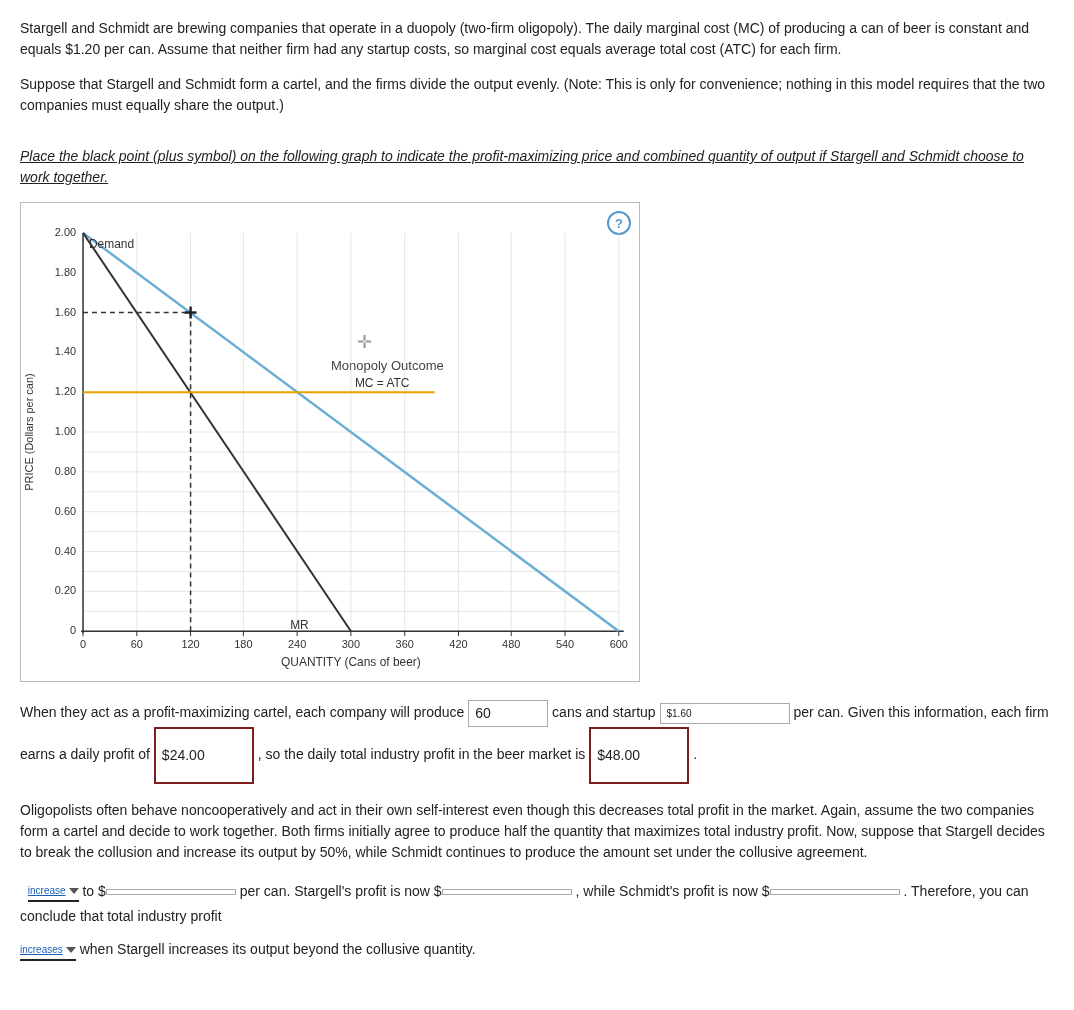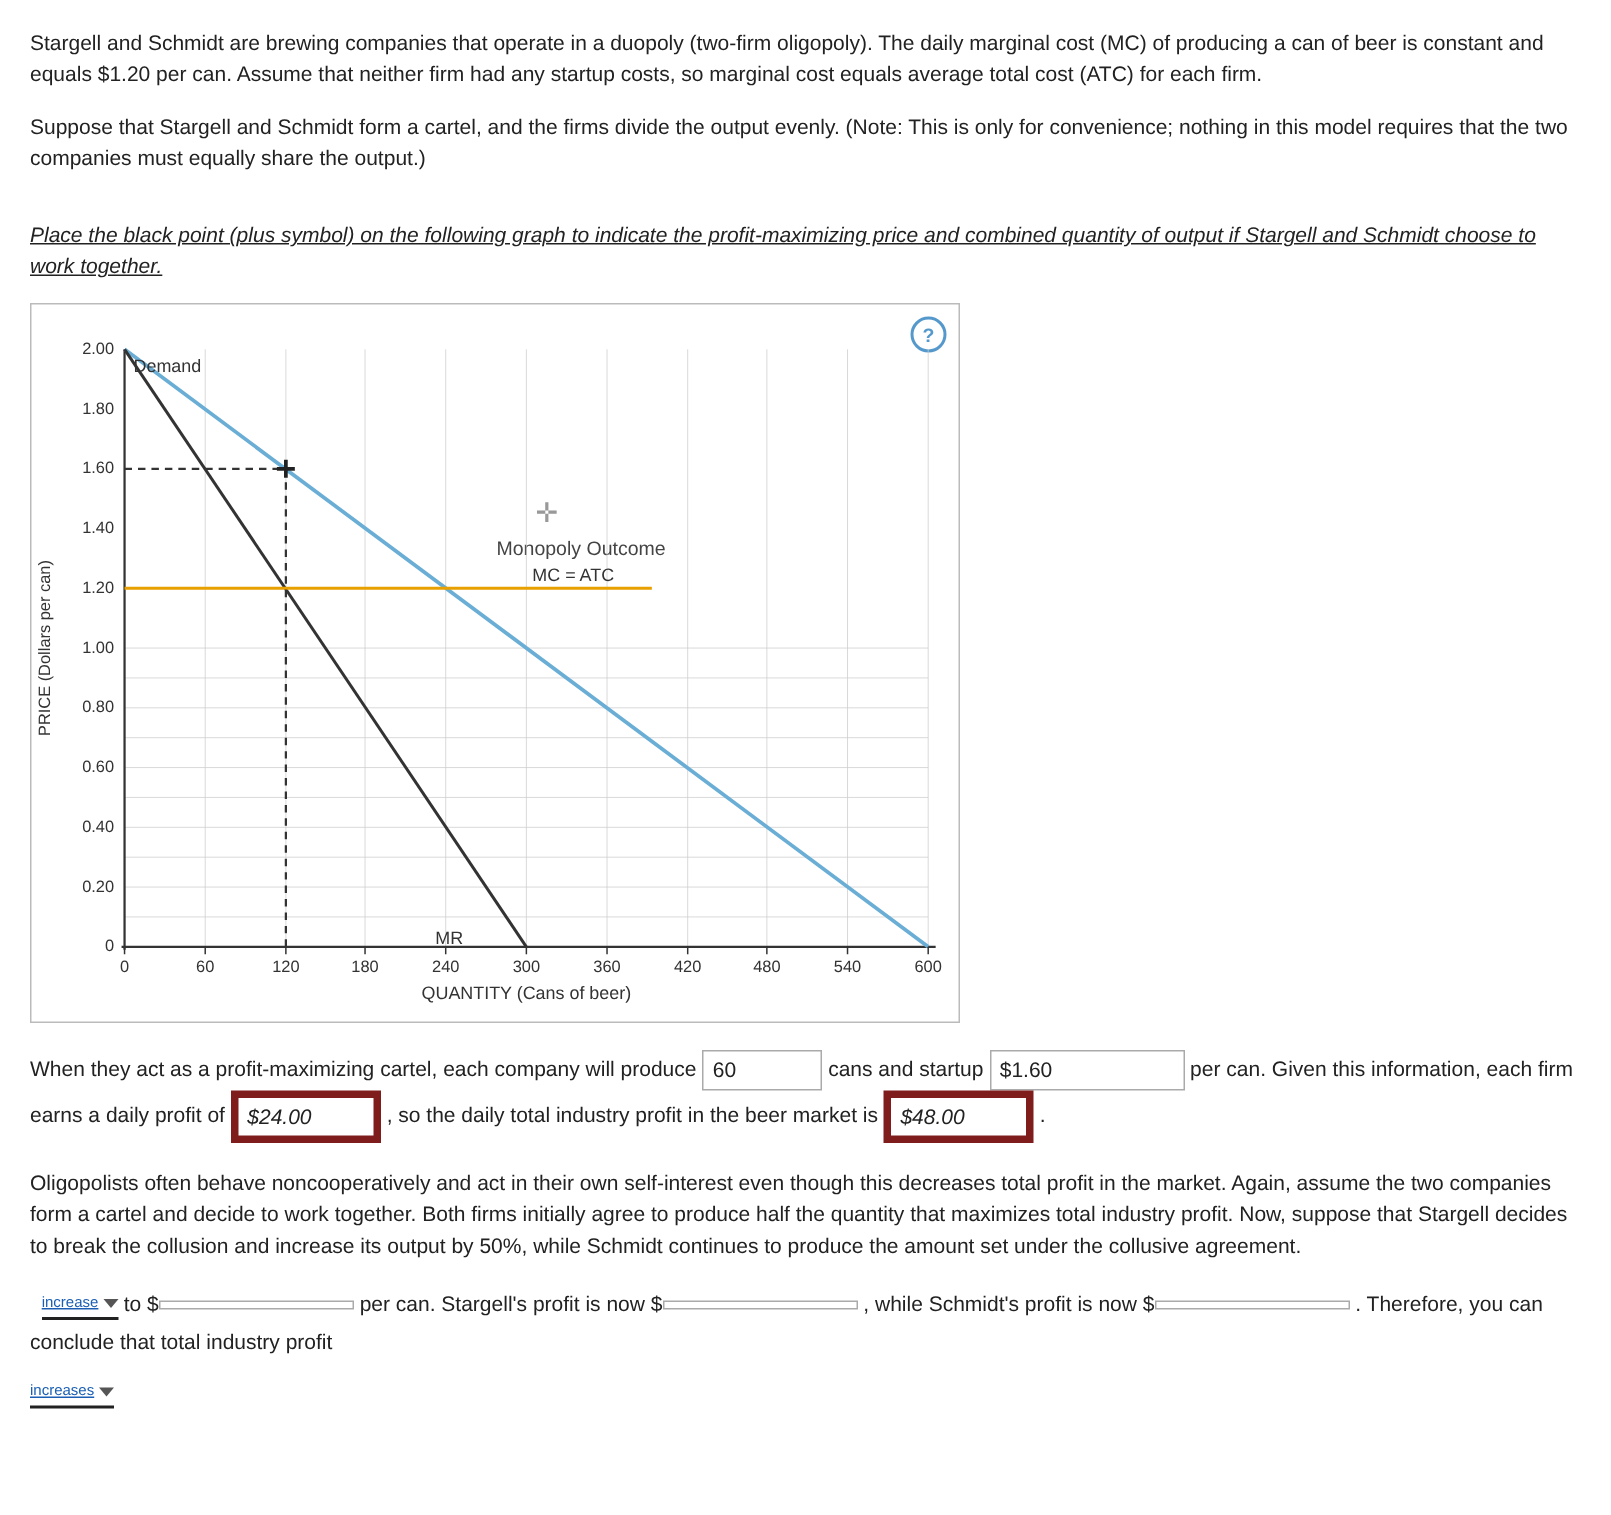--- a/index.html
+++ b/index.html
@@ -50,31 +50,30 @@
       padding: 2px 6px;
       min-width: 80px;
       font-size: 14px;
       vertical-align: middle;
     }
     .answer-box-wide {
       display: inline-block;
       border: 1px solid #aaa;
       padding: 2px 6px;
       min-width: 130px;
-      font-size: 14px;
+      font-size: 10px;
       vertical-align: middle;
     }
     .answer-box-med {
       display: inline-block;
-      border: 5px solid #7f1d1d;
-      padding: 2px 6px;
+      border: 2px solid #7f1d1d;
+      padding: 16px 6px;
       min-width: 100px;
       font-size: 14px;
       vertical-align: middle;
-      font-style: italic;
     }
     .dropdown-inline {
       display: inline-flex;
       align-items: center;
       border-bottom: 2px solid #222;
       color: #1a5fb4;
       font-size: 10px;
       cursor: pointer;
       vertical-align: middle;
       font-weight: normal;
@@ -265,17 +264,18 @@
     <span>$</span><span class="answer-box-wide"></span>
     <span>, while Schmidt's profit is now </span>
     <span>$</span><span class="answer-box-wide"></span>
     <span>. Therefore, you can conclude that total industry profit</span>
   </div>
   <div class="answer-line">
     <span class="dropdown-inline">
       <span>increases</span>
       <span class="arrow"></span>
     </span>
+    <span>when Stargell increases its output beyond the collusive quantity.</span>
   </div>
 </div>
 
 
 
 
 </body></html>

